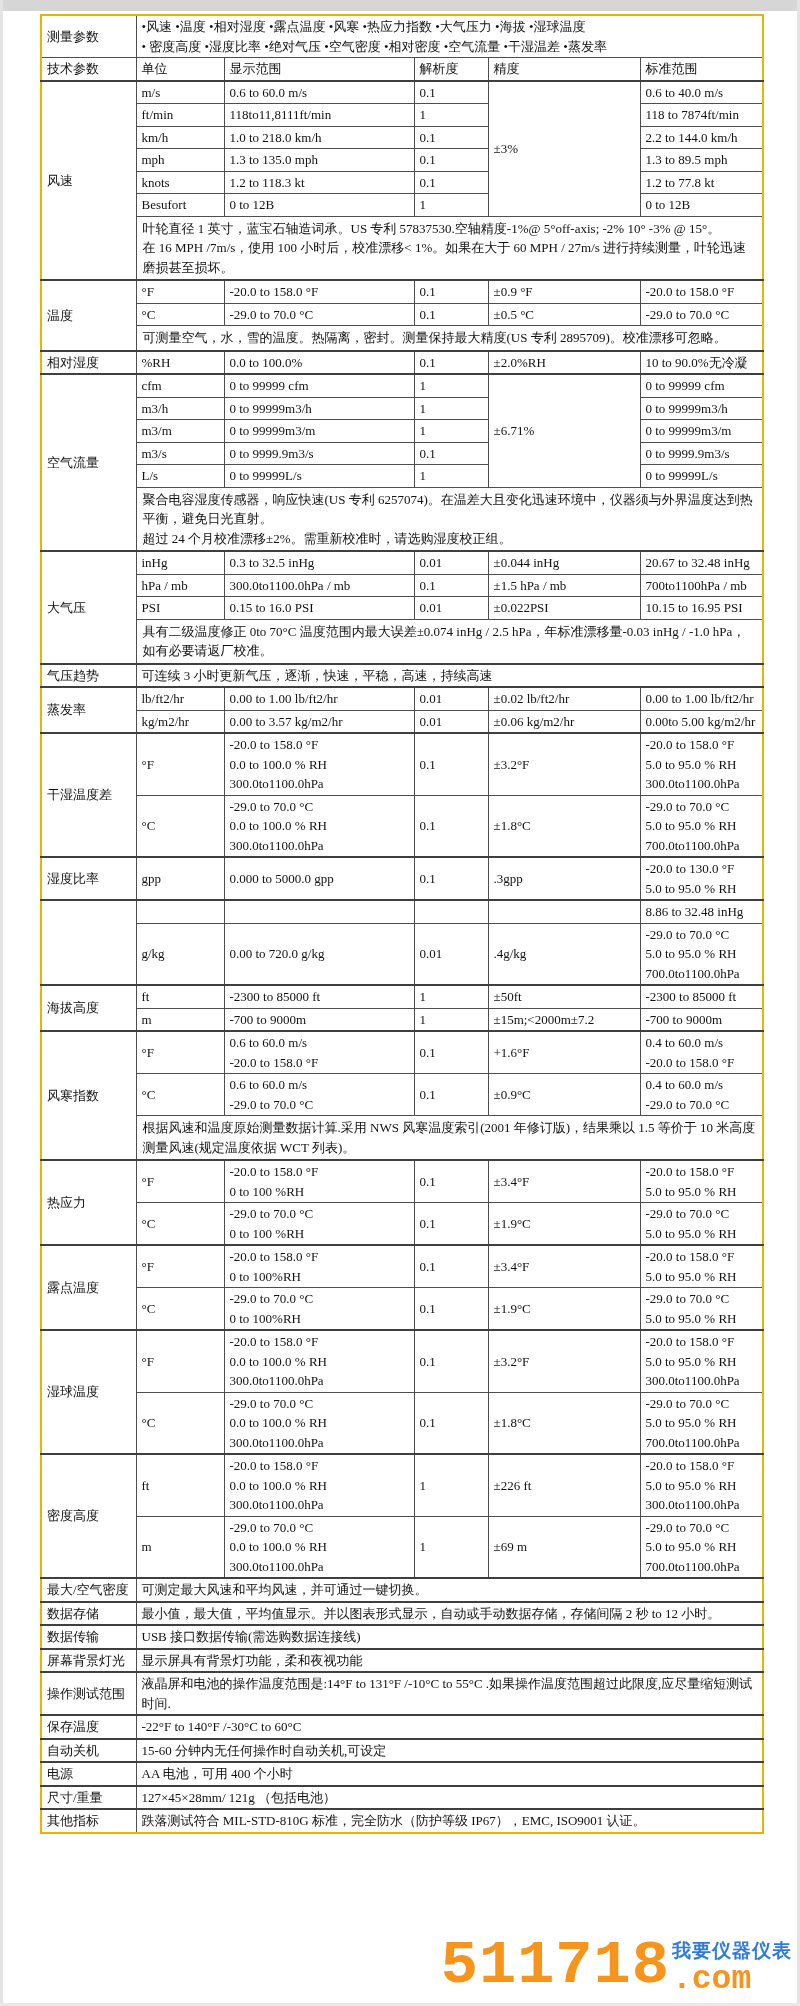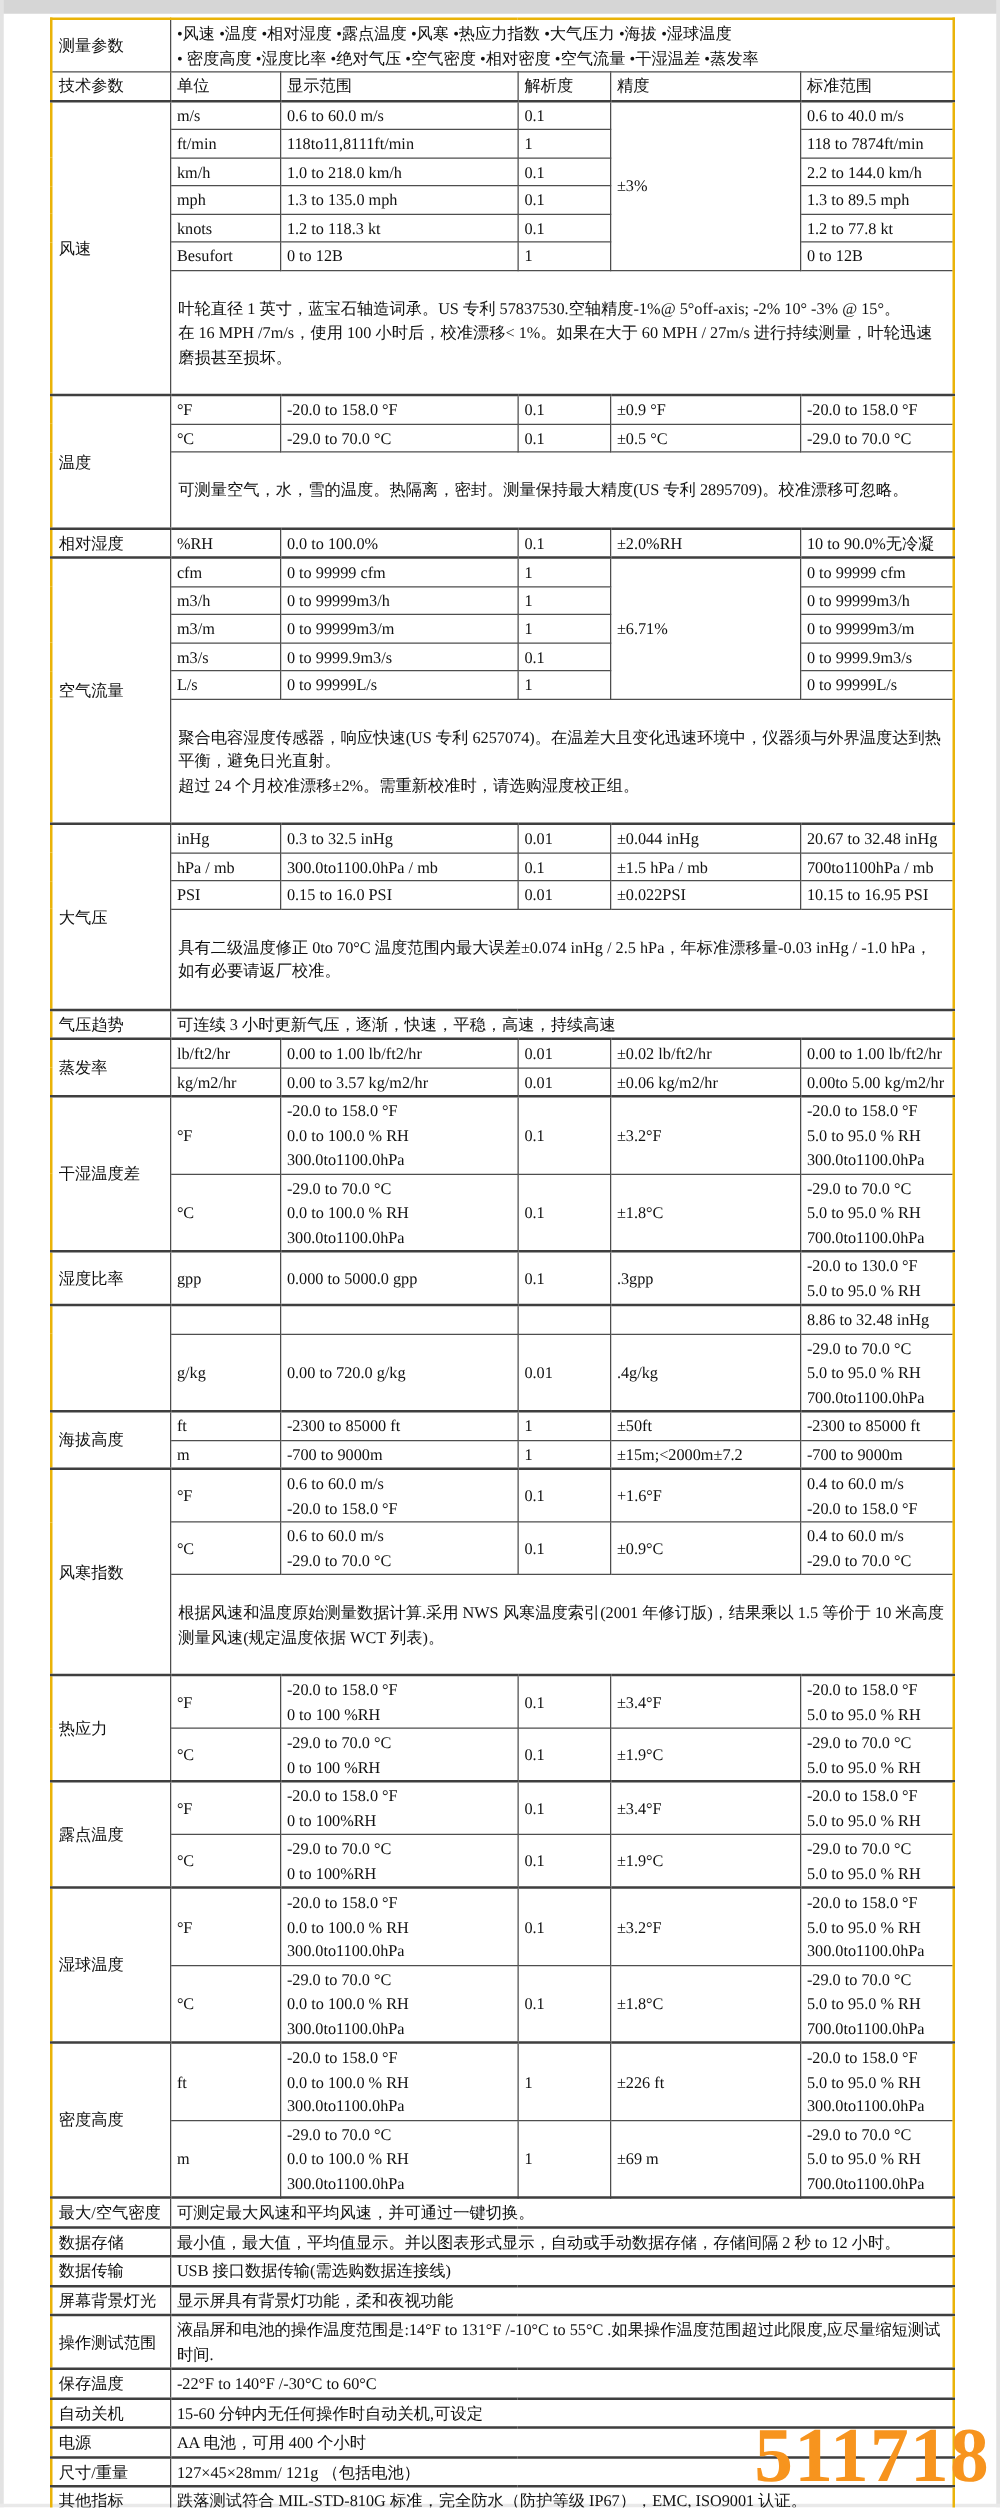--- a/index.html
+++ b/index.html
@@ -21,27 +21,27 @@
   }
   td,th{
     border:1px solid #4e4e4e;
     padding:1px 5px;
     font-size:13px;line-height:1.5;
     vertical-align:middle;text-align:left;
     font-weight:normal;word-wrap:break-word;
   }
   tr.section-start td, tr.section-start th{border-top:2px solid #3f3f3f;}
   th.cat{vertical-align:middle;}
-  td.note{padding:20px 6px;}
+  td.note{padding:2px 6px;}
   .ln{display:block;}
 
   #watermark{
     position:absolute;right:8px;bottom:12px;
     display:flex;flex-direction:row;align-items:flex-start;
-    font-family:Liberation Serif, serif;
+    font-family:Liberation Mono, monospace;
     user-select:none;
   }
   #logo-number{
     color:#f7941e;font-size:62px;font-weight:800;line-height:0.9;
     letter-spacing:1px;
   }
   .logo-right{display:flex;flex-direction:column;align-items:flex-start;margin-left:2px;}
   #logo-slogan{color:#2e7bd8;font-size:19px;font-weight:700;margin-bottom:3px;letter-spacing:1px;}
   #logo-domain{color:#f7941e;font-size:33px;font-weight:800;line-height:0.8;}
 </style>
@@ -586,13 +586,17 @@
       </tr>
       <tr class="section-start">
         <th class="cat">其他指标</th>
         <td colspan="5">跌落测试符合 MIL-STD-810G 标准，完全防水（防护等级 IP67），EMC, ISO9001 认证。</td>
       </tr>
     </tbody>
 </table>
 
 <div id="watermark">
   <span id="logo-number">511718</span>
+  <span class="logo-right">
+    <span id="logo-slogan">我要仪器仪表</span>
+    <span id="logo-domain">.com</span>
+  </span>
 </div>
 
 </body></html>

